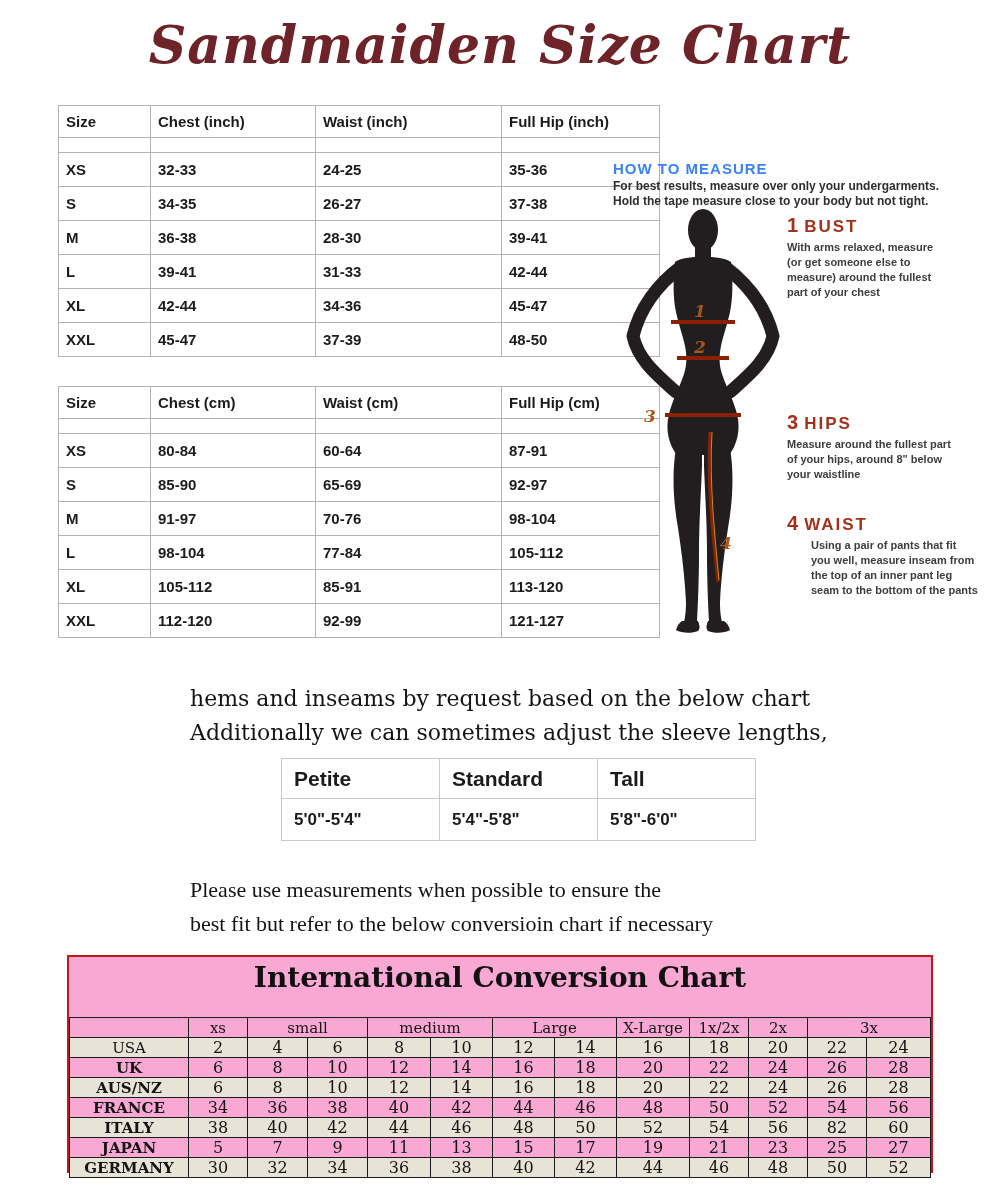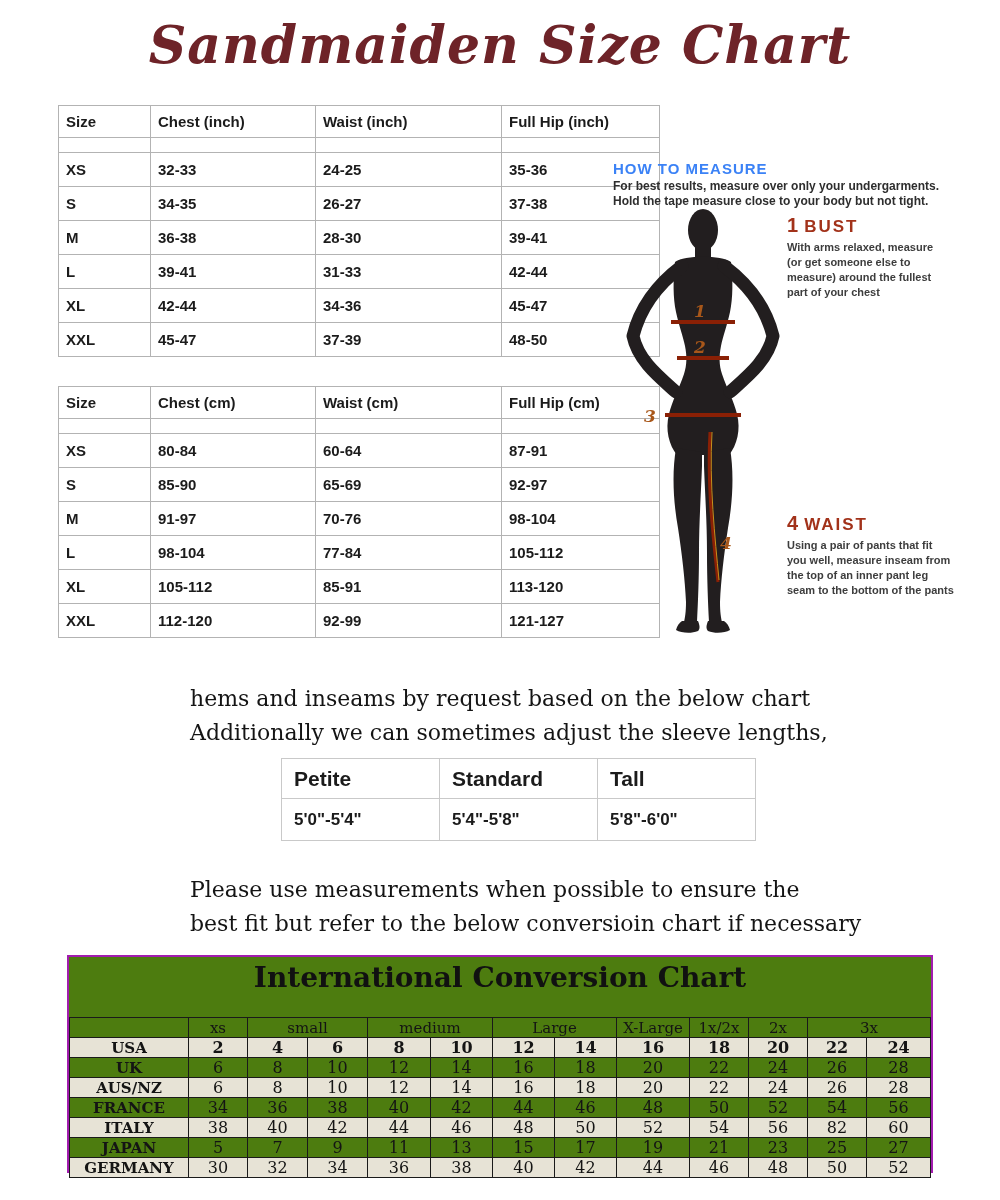--- a/index.html
+++ b/index.html
@@ -32,31 +32,31 @@
   .note{font-family:"DejaVu Serif",serif;font-size:22px;color:#141414;line-height:34px;}
 
   
   .height-table{border-collapse:collapse;table-layout:fixed;color:#1b1b1b;}
   .height-table th,.height-table td{border:1px solid #c9c9c9;text-align:left;
     padding:0 0 0 12px;vertical-align:middle;}
   .height-table tr.hdr{height:40px;font-size:21px;font-weight:bold;}
   .height-table tr.vals{height:42px;font-size:17px;font-weight:bold;}
 
   
-  .conv-box{left:67px;top:955px;width:862px;height:214px;border:2px solid #a21caf;background:#4d7c0f;}
+  .conv-box{left:67px;top:955px;width:862px;height:214px;border:2px solid #b91c1c;background:#f9a8d4;}
   .conv-title{text-align:center;font-family:"DejaVu Serif",serif;font-weight:bold;
     font-size:28px;color:#111;padding-top:4px;height:56px;}
   .conv-table{border-collapse:collapse;table-layout:fixed;width:100%;
     font-family:"DejaVu Serif",serif;color:#141414;}
   .conv-table th,.conv-table td{border:1px solid #1a1a1a;text-align:center;
     padding:0;height:19px;line-height:18px;font-size:15px;font-weight:normal;}
   .conv-table td{font-size:16px;}
   .conv-table .rowlabel{font-weight:bold;font-size:15px;}
   .conv-table tr.shaded{background:#e7e3d6;}
-  .conv-table tr.bold-nums td{font-weight:bold;}
+  .conv-table tr.bold-nums td{font-weight:normal;}
 </style>
 </head>
 <body>
 
 <div id="canvas">
 
   <div class="abs page-title">Sandmaiden Size Chart</div>
 
   <table class="abs size-table" style="left:58px;top:105px;width:601px;">
     <colgroup>
@@ -215,26 +215,32 @@
   </svg>
 
   <div class="abs" style="left:787px;top:214px;width:160px;">
     <div class="step-heading">
       <span class="step-num">1</span><span>BUST</span>
     </div>
     <div class="step-text" style="width:158px;">With arms relaxed, measure (or get someone else to measure) around the fullest part of your chest</div>
   </div>
 
 
+  <div class="abs" style="left:787px;top:411px;width:170px;">
+    <div class="step-heading">
+      <span class="step-num">3</span><span>HIPS</span>
+    </div>
+    <div class="step-text" style="width:168px;">Measure around the fullest part of your hips, around 8" below your waistline</div>
+  </div>
 
   <div class="abs" style="left:787px;top:512px;width:170px;">
     <div class="step-heading">
       <span class="step-num">4</span><span>WAIST</span>
     </div>
-    <div class="step-text" style="width:168px;">Using a pair of pants that fit you well, measure inseam from the top of an inner pant leg seam to the bottom of the pants</div>
+    <div class="step-text" style="width:168px;margin-left:24px;">Using a pair of pants that fit you well, measure inseam from the top of an inner pant leg seam to the bottom of the pants</div>
   </div>
 
   <div class="abs note" style="left:190px;top:682px;width:660px;">
     <div>hems and inseams by request based on the below chart</div>
     <div>Additionally we can sometimes adjust the sleeve lengths,</div>
   </div>
 
   <table class="abs height-table" style="left:281px;top:758px;width:474px;padding-left:28px;">
     <colgroup>
         <col style="width:158px">
@@ -248,21 +254,21 @@
       <th>Tall</th>
     </tr>
     <tr class="vals">
       <td>5'0"-5'4"</td>
       <td>5'4"-5'8"</td>
       <td>5'8"-6'0"</td>
     </tr>
   </tbody>
     </table>
 
-  <div class="abs note" style="left:190px;top:873px;width:680px;">
+  <div class="abs note" style="left:190px;top:873px;width:680px;font-family:Liberation Serif, serif;">
     <div>Please use measurements when possible to ensure the</div>
     <div>best fit but refer to the below conversioin chart if necessary</div>
   </div>
 
   <div class="abs conv-box">
     <div class="conv-title">International Conversion Chart</div>
     <table class="conv-table">
       <colgroup>
         <col style="width:119px">
           <col style="width:59px">

